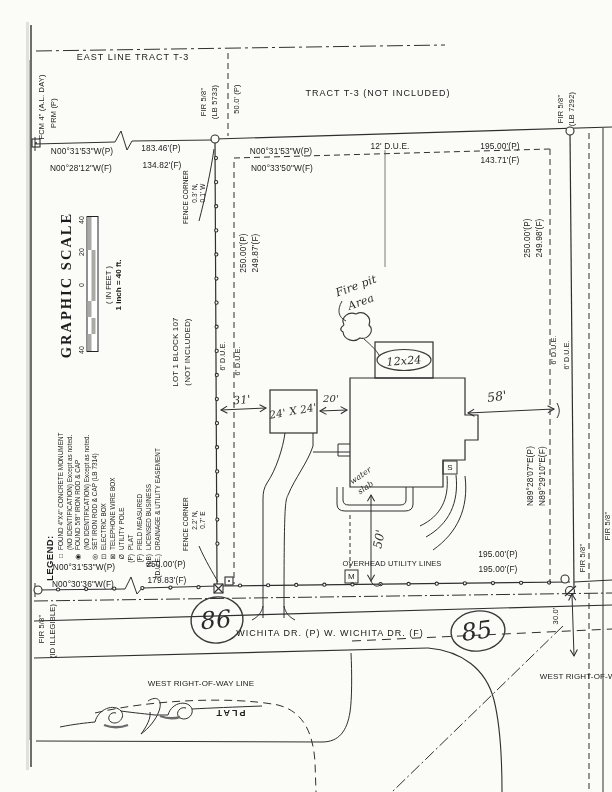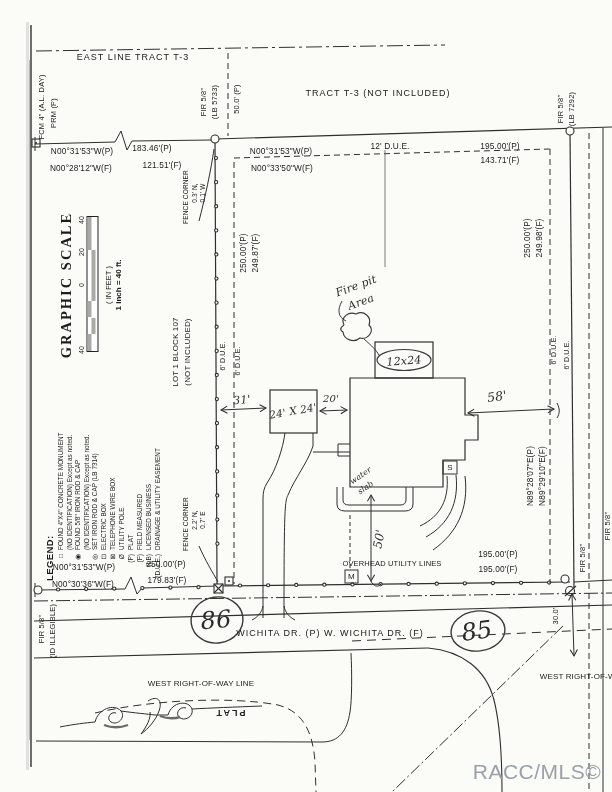--- a/index.html
+++ b/index.html
@@ -173,23 +173,23 @@
 
 <span class="t" style="left:42px;top:107px;--r:-90deg;font-size:7.5px">FCM 4" (A.L. DAY)</span>
 <span class="t" style="left:54px;top:113px;--r:-90deg;font-size:7.5px">PRM (P)</span>
 <span class="t" style="left:204px;top:102px;--r:-90deg;font-size:7.5px">FIR 5/8"</span>
 <span class="t" style="left:215px;top:102px;--r:-90deg;font-size:7.5px">(LB 5733)</span>
 <span class="t" style="left:237px;top:99px;--r:-90deg;font-size:7.5px">50.0' (P)</span>
 <span class="t" style="left:561px;top:109px;--r:-90deg;font-size:7.5px">FIR 5/8"</span>
 <span class="t" style="left:572px;top:109px;--r:-90deg;font-size:7.5px">(LB 7292)</span>
 
 <span class="t" style="left:82px;top:151px">N00°31'53"W(P)</span>
-<span class="t" style="left:152px;top:148px">183.46'(P)</span>
+<span class="t" style="left:161px;top:148px">183.46'(P)</span>
 <span class="t" style="left:81px;top:168px">N00°28'12"W(F)</span>
-<span class="t" style="left:162px;top:165px">121.51'(F)</span>
+<span class="t" style="left:162px;top:165px">134.82'(F)</span>
 <span class="t" style="left:281px;top:151px">N00°31'53"W(P)</span>
 <span class="t" style="left:282px;top:168px">N00°33'50"W(F)</span>
 <span class="t" style="left:390px;top:146px">12' D.U.E.</span>
 <span class="t" style="left:500px;top:146px">195.00'(P)</span>
 <span class="t" style="left:500px;top:160px">143.71'(F)</span>
 
 <span class="t" style="left:243px;top:253px;--r:-90deg">250.00'(P)</span>
 <span class="t" style="left:255px;top:253px;--r:-90deg">249.87'(F)</span>
 <span class="t" style="left:527px;top:238px;--r:-90deg">250.00'(P)</span>
 <span class="t" style="left:539px;top:238px;--r:-90deg">249.98'(F)</span>
@@ -305,15 +305,14 @@
   <div class="lg-row">
         <span class="lg-sym">(LB)</span>
         <span>LICENSED BUSINESS</span>
       </div>
   <div class="lg-row">
         <span class="lg-sym">(D.U.E.)</span>
         <span>DRAINAGE &amp; UTILITY EASEMENT</span>
       </div>
 </div>
 
-<span class="t wm" style="left:537px;top:771px;">RACC/MLS©</span>
 
 </div>
 
 </body></html>

